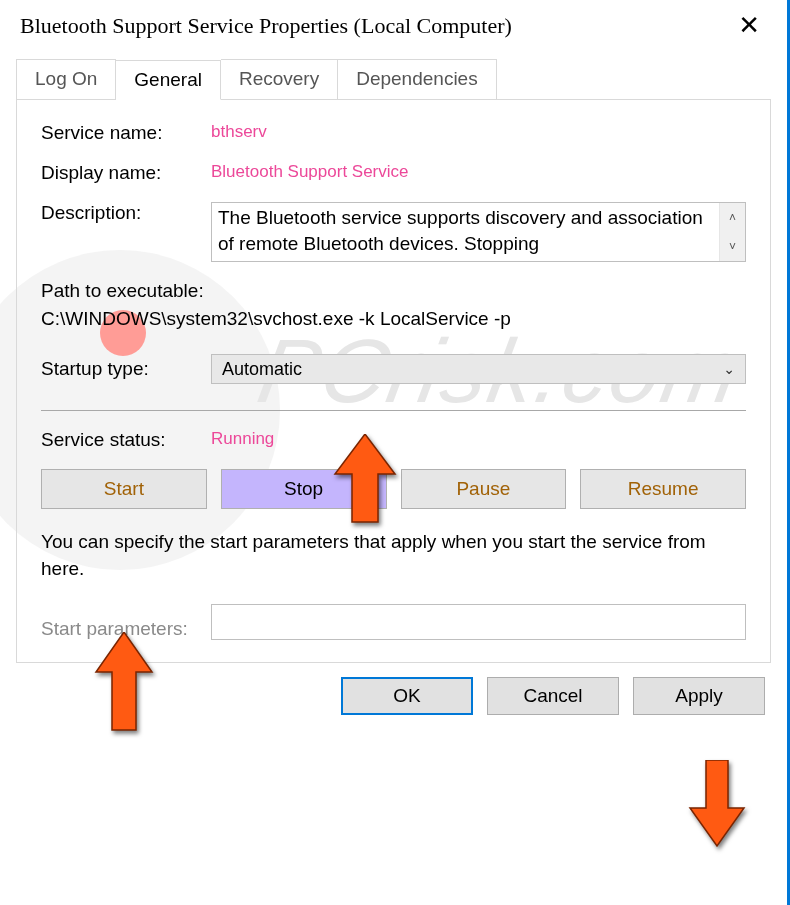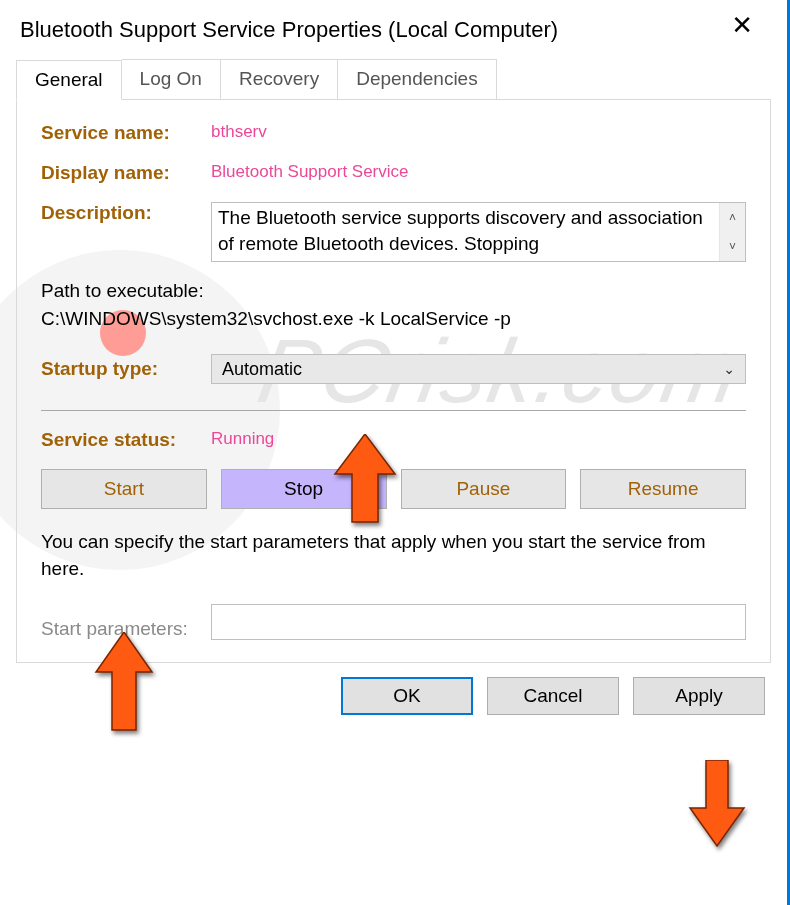--- a/index.html
+++ b/index.html
@@ -9,23 +9,24 @@
       background: #fff;
       width: 790px;
       height: 905px;
       position: relative;
       overflow: hidden;
       border-right: 3px solid #0078d7;
     }
     .titlebar {
       display: flex;
       justify-content: space-between;
-      align-items: flex-end;
-      padding: 8px 22px 12px 20px;
-      background: #fff;
+      align-items: center;
+      padding: 8px 15px 12px 20px;
+      background: #fff;
+      font-family: Liberation Serif, serif;
     }
     .titlebar-title { font-size: 22px; color: #000; }
     .close-x { font-size: 26px; color: #000; padding: 2px 12px; cursor: pointer; }
     .tab-area {
       margin: 4px 16px 0 16px;
     }
     .tabstrip { display: flex; position: relative; z-index: 2; }
     .tab {
       padding: 8px 18px;
       font-size: 19px;
@@ -43,21 +44,21 @@
       top: 1px;
     }
     .tab:not(.active) { background: #fff; color: #555; }
     .panel {
       border: 1px solid #d9d9d9;
       padding: 22px 24px 22px 24px;
       position: relative;
       z-index: 1;
     }
     .row { display: flex; align-items: flex-start; margin-bottom: 18px; }
-    .label-col { width: 170px; flex-shrink: 0; font-size: 19px; color: #a16207; font-weight: bold; }
+    .label-col { width: 170px; flex-shrink: 0; font-size: 19px; color: #000000; }
     .value-col { flex: 1; font-size: 17px; color: #ec4899; }
     .desc-box {
       flex: 1;
       border: 1px solid #bfbfbf;
       background: #fff;
       height: 60px;
       position: relative;
       display: flex;
     }
     .desc-text { flex: 1; padding: 2px 6px; font-size: 19px; line-height: 1.35; overflow: hidden; }
@@ -147,22 +148,22 @@
 </div>
 <div class="wm-text">PCrisk.com</div>
 
 <div class="titlebar">
   <div class="titlebar-title">Bluetooth Support Service Properties (Local Computer)</div>
   <div class="close-x">✕</div>
 </div>
 
 <div class="tab-area">
   <div class="tabstrip">
+    <div class="tab">Log On</div>
     <div class="tab active">General</div>
-    <div class="tab">Log On</div>
     <div class="tab">Recovery</div>
     <div class="tab">Dependencies</div>
   </div>
 
   <div class="panel">
     <div class="row">
       <div class="label-col">Service name:</div>
       <div class="value-col">bthserv</div>
     </div>
     <div class="row">

